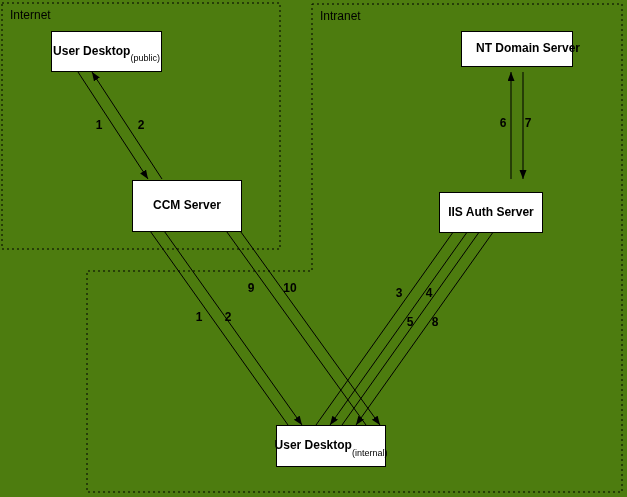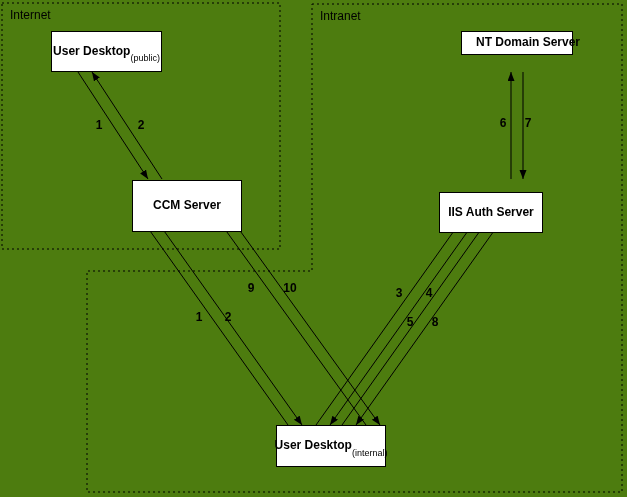--- a/index.html
+++ b/index.html
@@ -61,21 +61,21 @@
 
   <div class="node" style="left:51px;top:31px;width:111px;height:41px;">
     <span class="node-title">User Desktop</span>
     <span class="node-sub">(public)</span>
   </div>
 
   <div class="node" style="left:132px;top:180px;width:110px;height:52px;">
     <span class="node-title">CCM Server</span>
   </div>
 
-  <div class="node" style="left:461px;top:31px;width:112px;height:24px;padding-left:22px;">
+  <div class="node" style="left:461px;top:31px;width:112px;height:36px;padding-left:22px;">
     <span class="node-title">NT Domain Server</span>
   </div>
 
   <div class="node" style="left:439px;top:180px;width:104px;height:41px;margin-top:12px;">
     <span class="node-title">IIS Auth Server</span>
   </div>
 
   <div class="node" style="left:276px;top:425px;width:110px;height:42px;">
     <span class="node-title">User Desktop</span>
     <span class="node-sub">(internal)</span>

